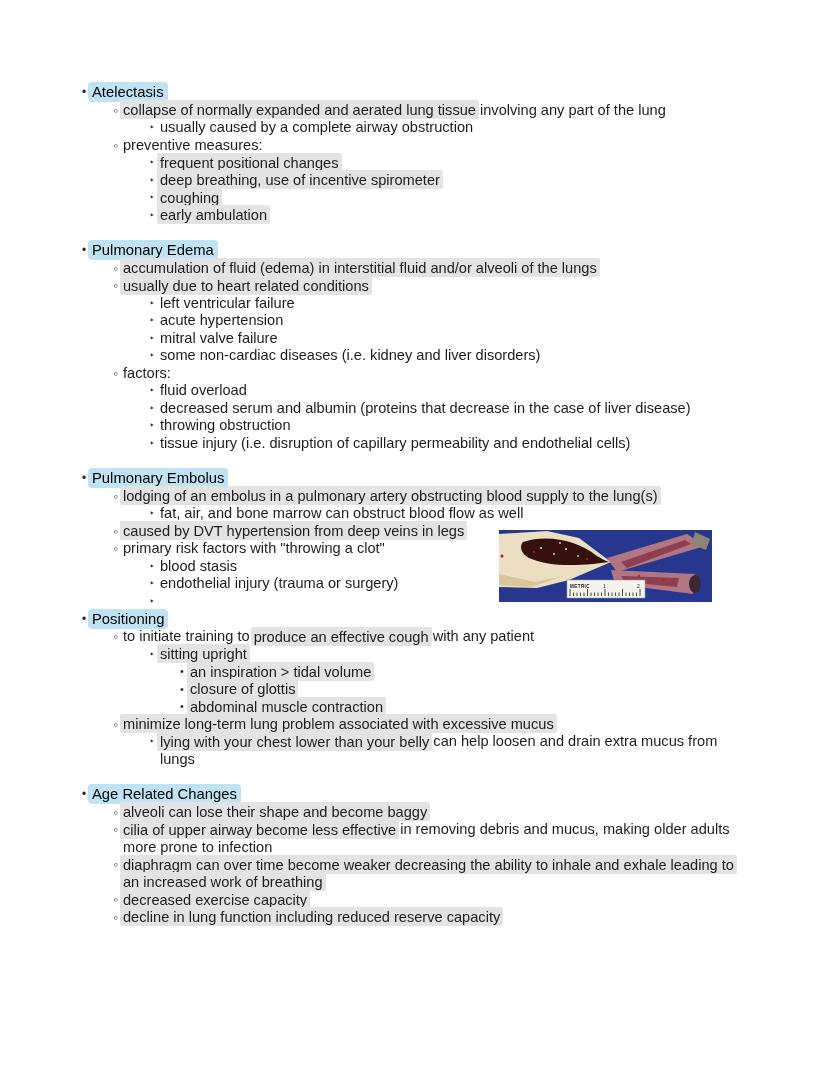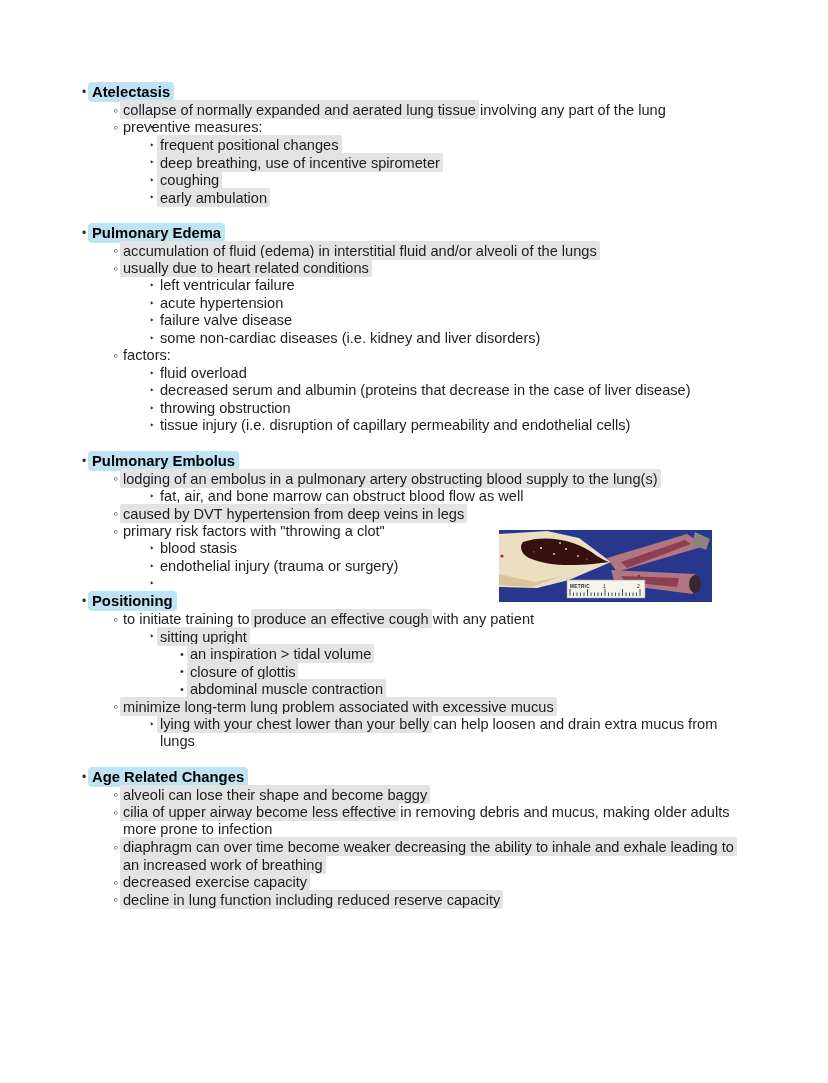--- a/index.html
+++ b/index.html
@@ -43,21 +43,21 @@
     position: absolute;
     top: 0;
     color: #2a2a2a;
     line-height: 17.5px;
   }
   .bullet.b1 { left: 0;  font-size: 12px; }
   .bullet.b2 { left: 31px; font-size: 13.5px; }
   .bullet.b3 { left: 68px; font-size: 11px; }
   .bullet.b4 { left: 98px; font-size: 11px; }
   .title-text {
-    font-weight: 700;
+    font-weight: 400;
     color: #000;
     font-size: 14.8px;
   }
   .seg.hl {
     border-radius: 2px;
     padding: 1.5px 3px;
     margin: 0 -3px;
     box-decoration-break: clone;
     -webkit-box-decoration-break: clone;
   }
@@ -88,34 +88,34 @@
 </style>
 </head>
 <body>
 
 <main class="page">
 
   <div class="outline">
       <section class="outline-section">
         <div class="line l1"><span class="bullet b1">•</span><span class="seg hl blue title-text">Atelectasis</span></div>
         <div class="line l2"><span class="bullet b2">◦</span><span class="seg hl gray">collapse of normally expanded and aerated lung tissue</span><span class="seg"> involving any part of the lung</span></div>
-        <div class="line l3"><span class="bullet b3">‣</span></div>
+        <div class="line l3"><span class="bullet b3">‣</span><span class="seg">usually caused by a complete airway obstruction</span></div>
         <div class="line l2"><span class="bullet b2">◦</span><span class="seg">preventive measures:</span></div>
         <div class="line l3"><span class="bullet b3">‣</span><span class="seg hl gray">frequent positional changes</span></div>
         <div class="line l3"><span class="bullet b3">‣</span><span class="seg hl gray">deep breathing, use of incentive spirometer</span></div>
         <div class="line l3"><span class="bullet b3">‣</span><span class="seg hl gray">coughing</span></div>
         <div class="line l3"><span class="bullet b3">‣</span><span class="seg hl gray">early ambulation</span></div>
       </section>
       <section class="outline-section">
         <div class="line l1"><span class="bullet b1">•</span><span class="seg hl blue title-text">Pulmonary Edema</span></div>
         <div class="line l2"><span class="bullet b2">◦</span><span class="seg hl gray">accumulation of fluid (edema) in interstitial fluid and/or alveoli of the lungs</span></div>
         <div class="line l2"><span class="bullet b2">◦</span><span class="seg hl gray">usually due to heart related conditions</span></div>
         <div class="line l3"><span class="bullet b3">‣</span><span class="seg">left ventricular failure</span></div>
         <div class="line l3"><span class="bullet b3">‣</span><span class="seg">acute hypertension</span></div>
-        <div class="line l3"><span class="bullet b3">‣</span><span class="seg">failure valve disease</span></div>
+        <div class="line l3"><span class="bullet b3">‣</span><span class="seg">mitral valve failure</span></div>
         <div class="line l3"><span class="bullet b3">‣</span><span class="seg">some non-cardiac diseases (i.e. kidney and liver disorders)</span></div>
         <div class="line l2"><span class="bullet b2">◦</span><span class="seg">factors:</span></div>
         <div class="line l3"><span class="bullet b3">‣</span><span class="seg">fluid overload</span></div>
         <div class="line l3"><span class="bullet b3">‣</span><span class="seg">decreased serum and albumin (proteins that decrease in the case of liver disease)</span></div>
         <div class="line l3"><span class="bullet b3">‣</span><span class="seg">throwing obstruction</span></div>
         <div class="line l3"><span class="bullet b3">‣</span><span class="seg">tissue injury (i.e. disruption of capillary permeability and endothelial cells)</span></div>
       </section>
       <section class="outline-section">
         <div class="line l1"><span class="bullet b1">•</span><span class="seg hl blue title-text">Pulmonary Embolus</span></div>
         <div class="line l2"><span class="bullet b2">◦</span><span class="seg hl gray">lodging of an embolus in a pulmonary artery obstructing blood supply to the lung(s)</span></div>

